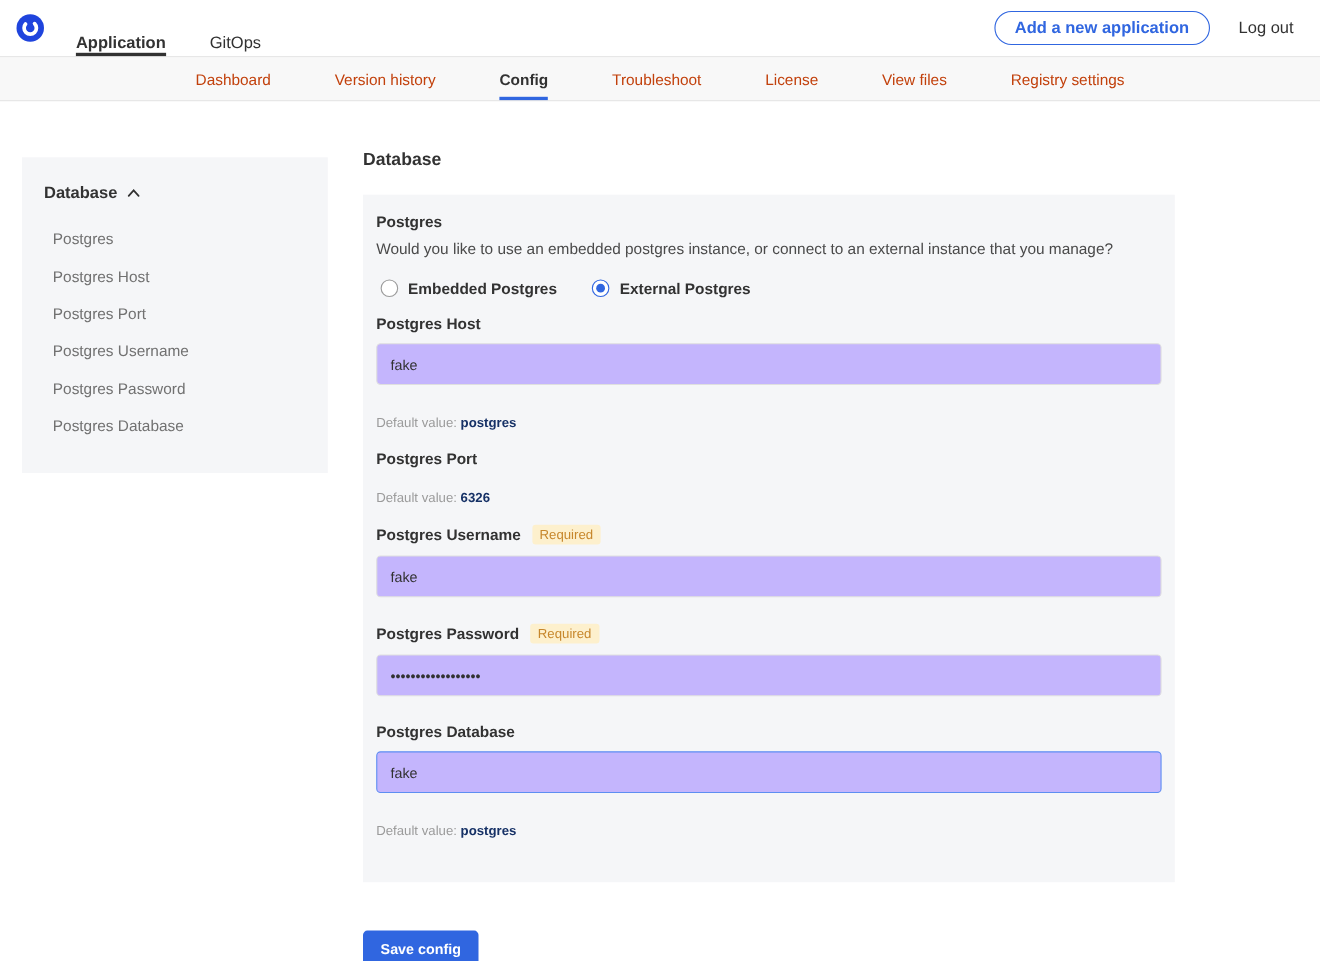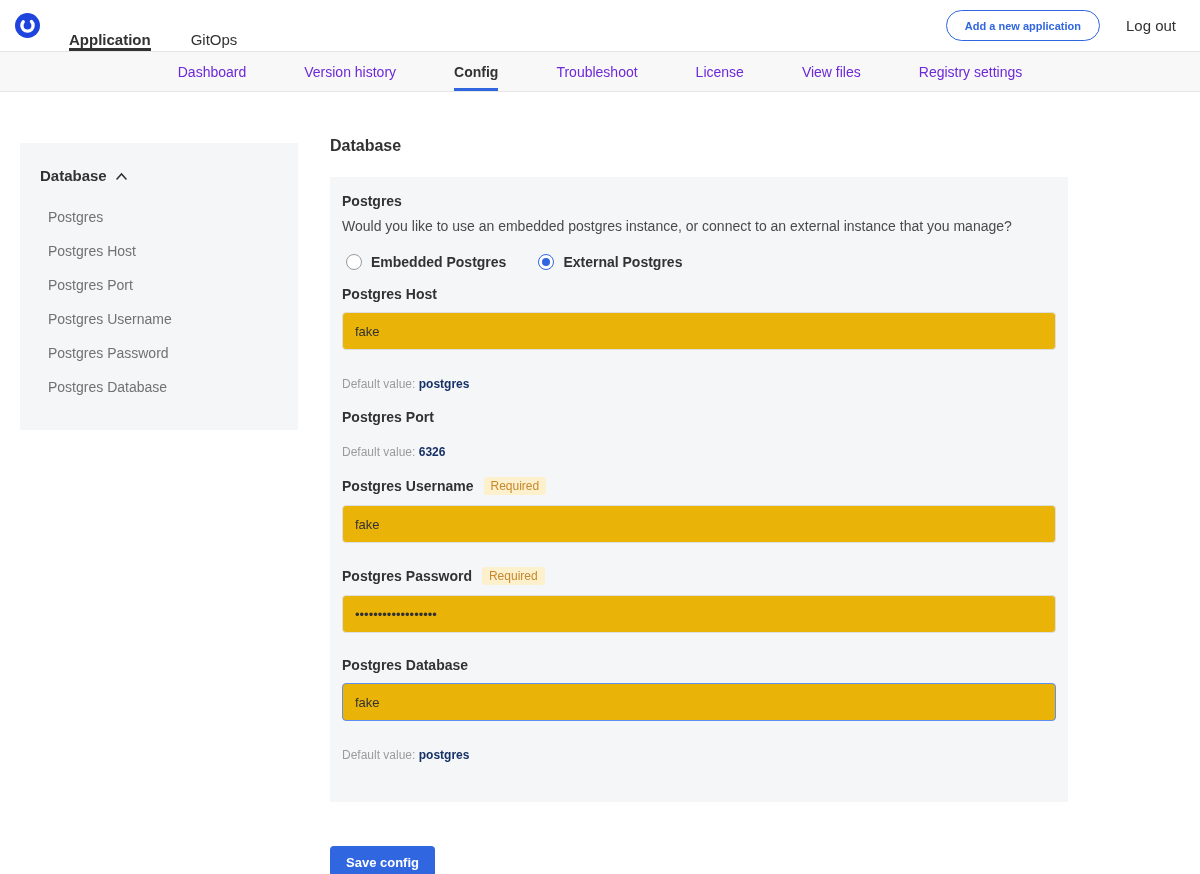--- a/index.html
+++ b/index.html
@@ -5,26 +5,26 @@
   * { margin:0; padding:0; box-sizing:border-box; }
   html,body { width:1200px; height:874px; background:#ffffff; font-family:"Liberation Sans", sans-serif; color:#323232; overflow:hidden; }
 
   
   .topbar { position:relative; height:52px; background:#fff; border-bottom:1px solid #e5e5e5; display:flex; align-items:stretch; padding:0 24px 0 14px; }
   .logo { display:flex; align-items:center; margin-right:28px; }
   .topnav { display:flex; align-items:flex-end; gap:40px; }
   .toptab { display:flex; align-items:center; font-size:15px; color:#323232; cursor:pointer; border-bottom:3px solid transparent; padding-top:3px; }
   .toptab.active { font-weight:bold; border-bottom-color:#323232; }
   .topbar-right { margin-left:auto; display:flex; align-items:center; gap:26px; }
-  .add-app-btn { background:#fff; border:1px solid #3066e0; color:#3066e0; font-weight:bold; font-size:11px; font-family:inherit; border-radius:16px; height:31px; padding:0 18px; cursor:pointer; }
+  .add-app-btn { background:#fff; border:1px solid #3066e0; color:#3066e0; font-weight:bold; font-size:15px; font-family:inherit; border-radius:16px; height:31px; padding:0 18px; cursor:pointer; }
   .logout { font-size:15px; color:#323232; cursor:pointer; }
 
   
   .subnav { height:40px; background:#f8f8f8; border-bottom:1px solid #e5e5e5; display:flex; align-items:stretch; justify-content:center; gap:58px; }
-  .subtab { display:flex; align-items:center; font-size:14px; color:#6d28d9; cursor:pointer; border-bottom:3px solid transparent; padding-top:3px; }
+  .subtab { display:flex; align-items:center; font-size:14px; color:#c2410c; cursor:pointer; border-bottom:3px solid transparent; padding-top:3px; }
   .subtab.active { color:#323232; font-weight:bold; border-bottom-color:#3066e0; }
 
   
   .main { position:relative; width:1200px; height:781px; }
 
   .sidebar { position:absolute; left:20px; top:51px; width:278px; background:#f5f6f8; padding:24px 20px 26px 20px; }
   .sidebar-group-header { display:flex; align-items:center; gap:8px; font-size:15px; font-weight:bold; color:#323232; cursor:pointer; margin-bottom:16px; }
   .sidebar-items { list-style:none; }
   .sidebar-items li { font-size:14px; color:#717171; padding:9px 0 9px 8px; cursor:pointer; }
 
@@ -37,21 +37,21 @@
 
   .radio-row { display:flex; align-items:center; gap:32px; margin-bottom:16px; padding-left:4px; }
   .radio { display:flex; align-items:center; gap:9px; cursor:pointer; font-size:14px; font-weight:bold; color:#323232; }
   .radio-dot { width:16px; height:16px; border-radius:50%; border:1px solid #9b9b9b; background:#fff; position:relative; flex:0 0 auto; }
   .radio-dot.selected { border-color:#3066e0; }
   .radio-dot.selected::after { content:""; position:absolute; left:3px; top:3px; width:8px; height:8px; border-radius:50%; background:#3066e0; }
 
   .field-label-row { display:flex; align-items:center; gap:10px; margin:2px 0 10px 0; }
   .field-label { font-size:14px; font-weight:bold; color:#323232; }
   .required-badge { font-size:12px; color:#c7872c; background:#fdf0cd; padding:2px 7px; border-radius:3px;text-align:right; }
-  .text-input { width:100%; height:38px; background:#eab308; border:1px solid #dfdfdf; border-radius:4px; padding:0 12px; font-size:13px; color:#323232; font-family:inherit; outline:none; margin-bottom:7px; }
+  .text-input { width:100%; height:38px; background:#c4b5fd; border:1px solid #dfdfdf; border-radius:4px; padding:0 12px; font-size:13px; color:#323232; font-family:inherit; outline:none; margin-bottom:7px; }
   .text-input.focused { border-color:#5d8ef2; }
   .text-input.no-help { margin-bottom:22px; }
   .field-help { font-size:12px; color:#9b9b9b; margin-bottom:18px;margin-top:20px; }
   .field-help .default-val { color:#163166; font-weight:bold; }
 
   .save-btn { margin-top:44px; background:#3066e0; color:#fff; border:none; border-radius:4px; font-family:Liberation Sans, sans-serif; font-size:13px; font-weight:bold; padding:9px 16px; cursor:pointer; }
 </style>
 </head>
 <body>
 

